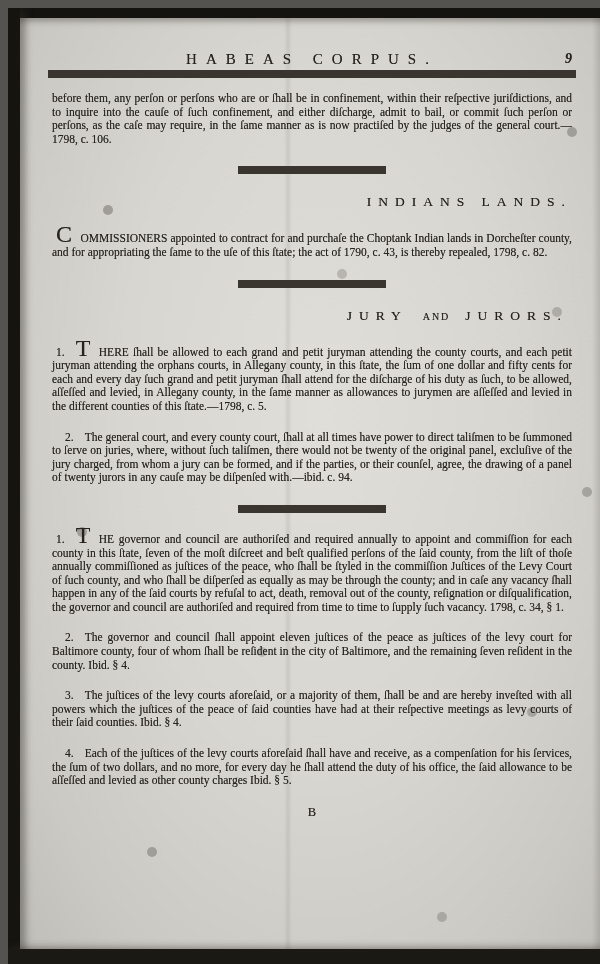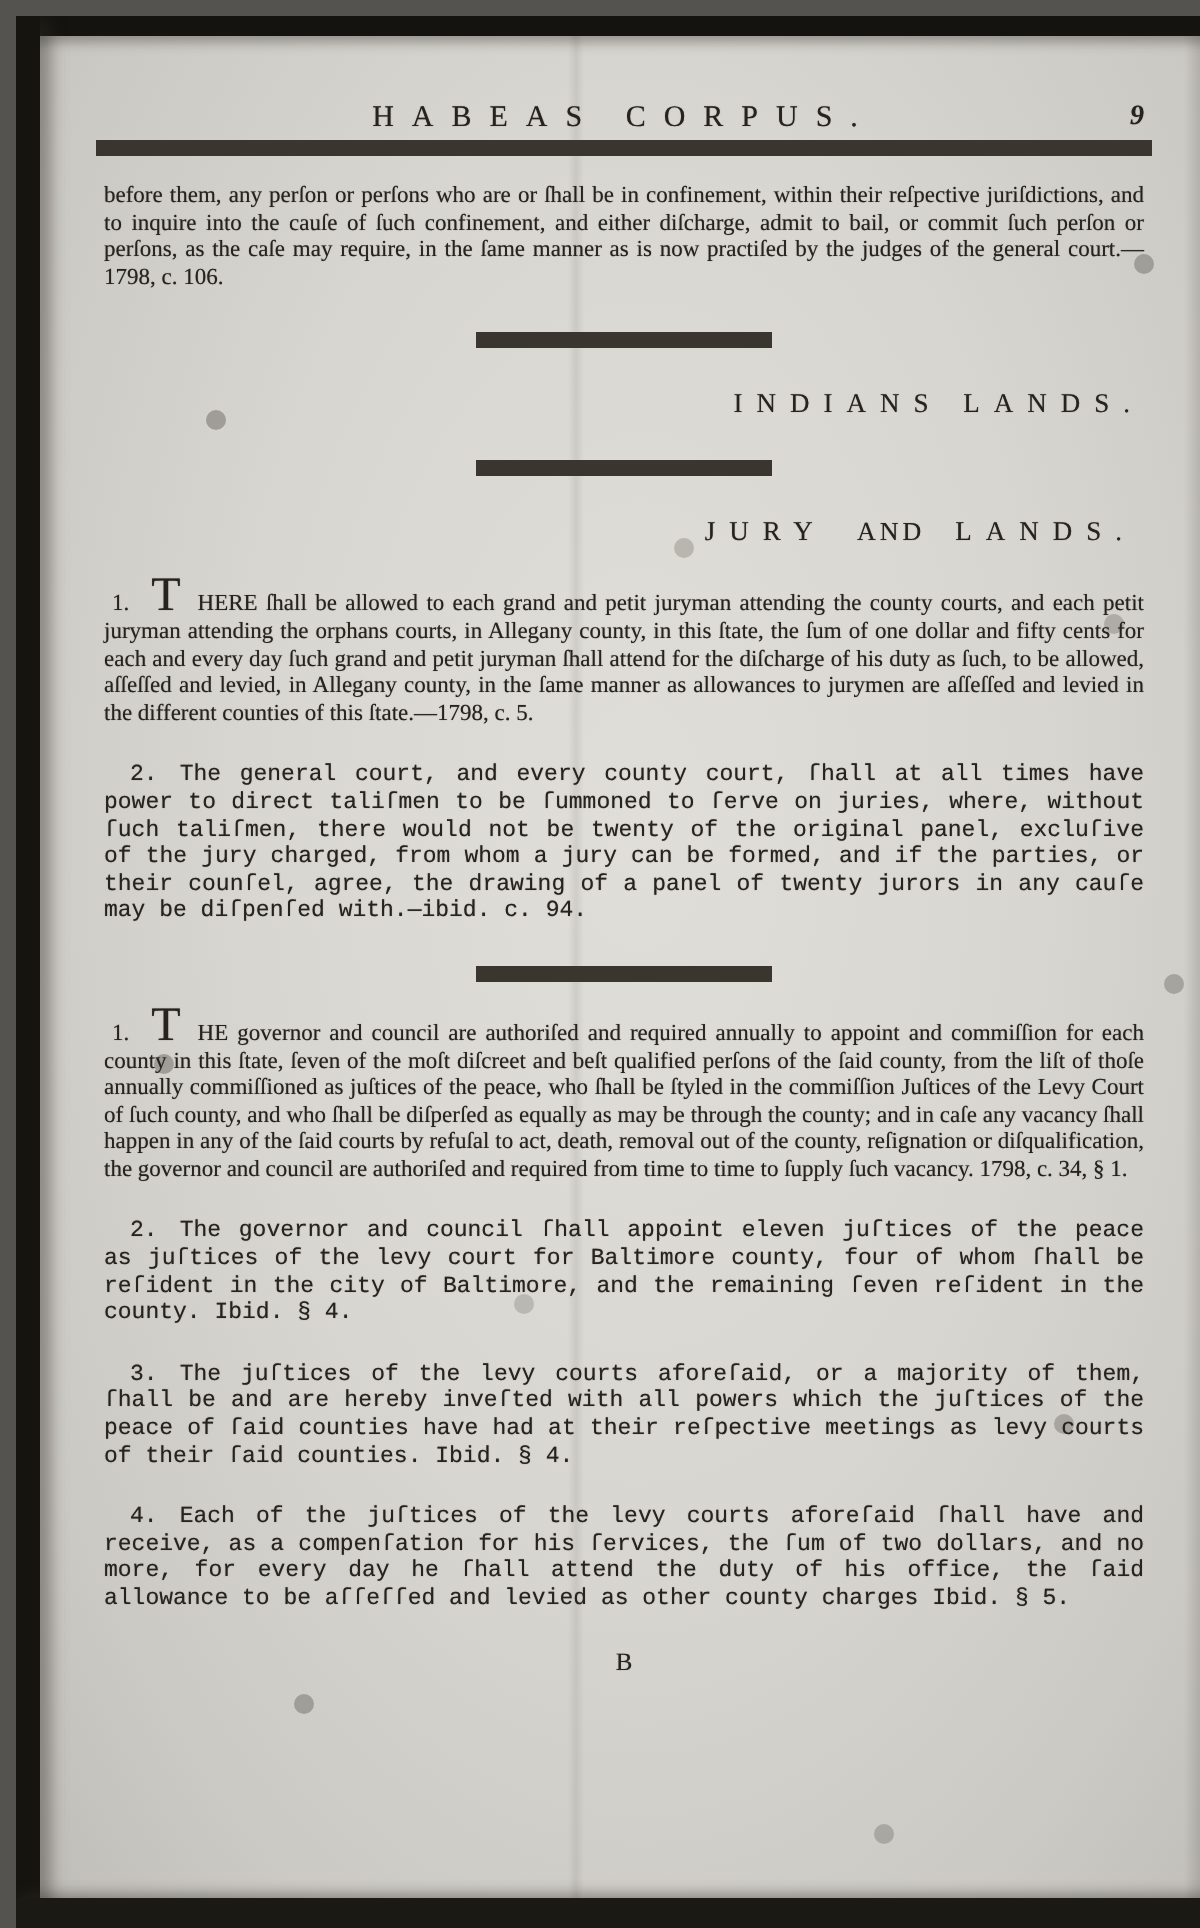--- a/index.html
+++ b/index.html
@@ -34,29 +34,29 @@
           padding:28px 32px 0 28px; color:#26231e; overflow:hidden;
           text-shadow:0 0 .5px rgba(38,35,30,.55); }
 
   .running-head { position:relative; text-align:center; height:20px; }
   .head-title { font-size:15px; letter-spacing:9px; }
   .page-number { position:absolute; right:0px; top:1px; font-size:14px;
                  font-style:italic; font-weight:bold; letter-spacing:0; }
   .head-rule { height:1px; background:#3a362f; margin:4px 0 10px 0; }
 
   .para { font-size:11.5px; line-height:13.6px; text-align:justify; margin-bottom:9px; }
-  .para.indent { text-indent:9px;font-family:Liberation Mono, monospace; }
+  .para.indent { text-indent:9px; }
   .pnum { margin-right:3px; }
   .bigcap { font-size:24px; line-height:0; letter-spacing:.5px; }
 
   .divider { width:148px; height:1px; background:#3a362f; margin:16px auto 16px auto; }
 
   .section-heading { text-align:right; font-size:13.5px; font-weight:normal;
                      letter-spacing:7px; margin:0 0 14px 0; }
-  .heading-and { font-size:13px; letter-spacing:2px; margin:0 7px; }
+  .heading-and { font-size:10px; letter-spacing:2px; margin:0 7px; }
 
   .signature-line { text-align:center; font-size:12.5px; margin-top:4px; }
 </style>
 </head>
 <body>
 
 <div class="scan">
 
   <div class="crease"></div>
 
@@ -67,24 +67,25 @@
       <span class="page-number">9</span>
     </header>
     <div class="head-rule"></div>
 
     <p class="para">before them, any perſon or perſons who are or ſhall be in confinement, within their reſpective juriſdictions, and to inquire into the cauſe of ſuch confinement, and either diſcharge, admit to bail, or commit ſuch perſon or perſons, as the caſe may require, in the ſame manner as is now practiſed by the judges of the general court.—1798, c. 106.</p>
 
     <div class="divider"></div>
 
     <h2 class="section-heading">INDIANS LANDS.</h2>
 
+    <p class="para"><span class="bigcap">C</span><span>OMMISSIONERS appointed to contract for and purchaſe the Choptank Indian lands in Dorcheſter county, and for appropriating the ſame to the uſe of this ſtate; the act of 1790, c. 43, is thereby repealed, 1798, c. 82.</span></p>
 
     <div class="divider"></div>
 
-    <h2 class="section-heading"><span>JURY</span><span class="heading-and">AND</span><span>LANDS.</span></h2>
+    <h2 class="section-heading"><span>JURY</span><span class="heading-and">AND</span><span>JURORS.</span></h2>
 
     <p class="para"><span class="pnum">1.</span><span class="bigcap">T</span><span>HERE ſhall be allowed to each grand and petit juryman attending the county courts, and each petit juryman attending the orphans courts, in Allegany county, in this ſtate, the ſum of one dollar and fifty cents for each and every day ſuch grand and petit juryman ſhall attend for the diſcharge of his duty as ſuch, to be allowed, aſſeſſed and levied, in Allegany county, in the ſame manner as allowances to jurymen are aſſeſſed and levied in the different counties of this ſtate.—1798, c. 5.</span></p>
 
     <p class="para indent"><span class="pnum">2.</span><span>The general court, and every county court, ſhall at all times have power to direct taliſmen to be ſummoned to ſerve on juries, where, without ſuch taliſmen, there would not be twenty of the original panel, excluſive of the jury charged, from whom a jury can be formed, and if the parties, or their counſel, agree, the drawing of a panel of twenty jurors in any cauſe may be diſpenſed with.—ibid. c. 94.</span></p>
 
     <div class="divider"></div>
 
 
     <p class="para"><span class="pnum">1.</span><span class="bigcap">T</span><span>HE governor and council are authoriſed and required annually to appoint and commiſſion for each county in this ſtate, ſeven of the moſt diſcreet and beſt qualified perſons of the ſaid county, from the liſt of thoſe annually commiſſioned as juſtices of the peace, who ſhall be ſtyled in the commiſſion Juſtices of the Levy Court of ſuch county, and who ſhall be diſperſed as equally as may be through the county; and in caſe any vacancy ſhall happen in any of the ſaid courts by refuſal to act, death, removal out of the county, reſignation or diſqualification, the governor and council are authoriſed and required from time to time to ſupply ſuch vacancy. 1798, c. 34, § 1.</span></p>
 

